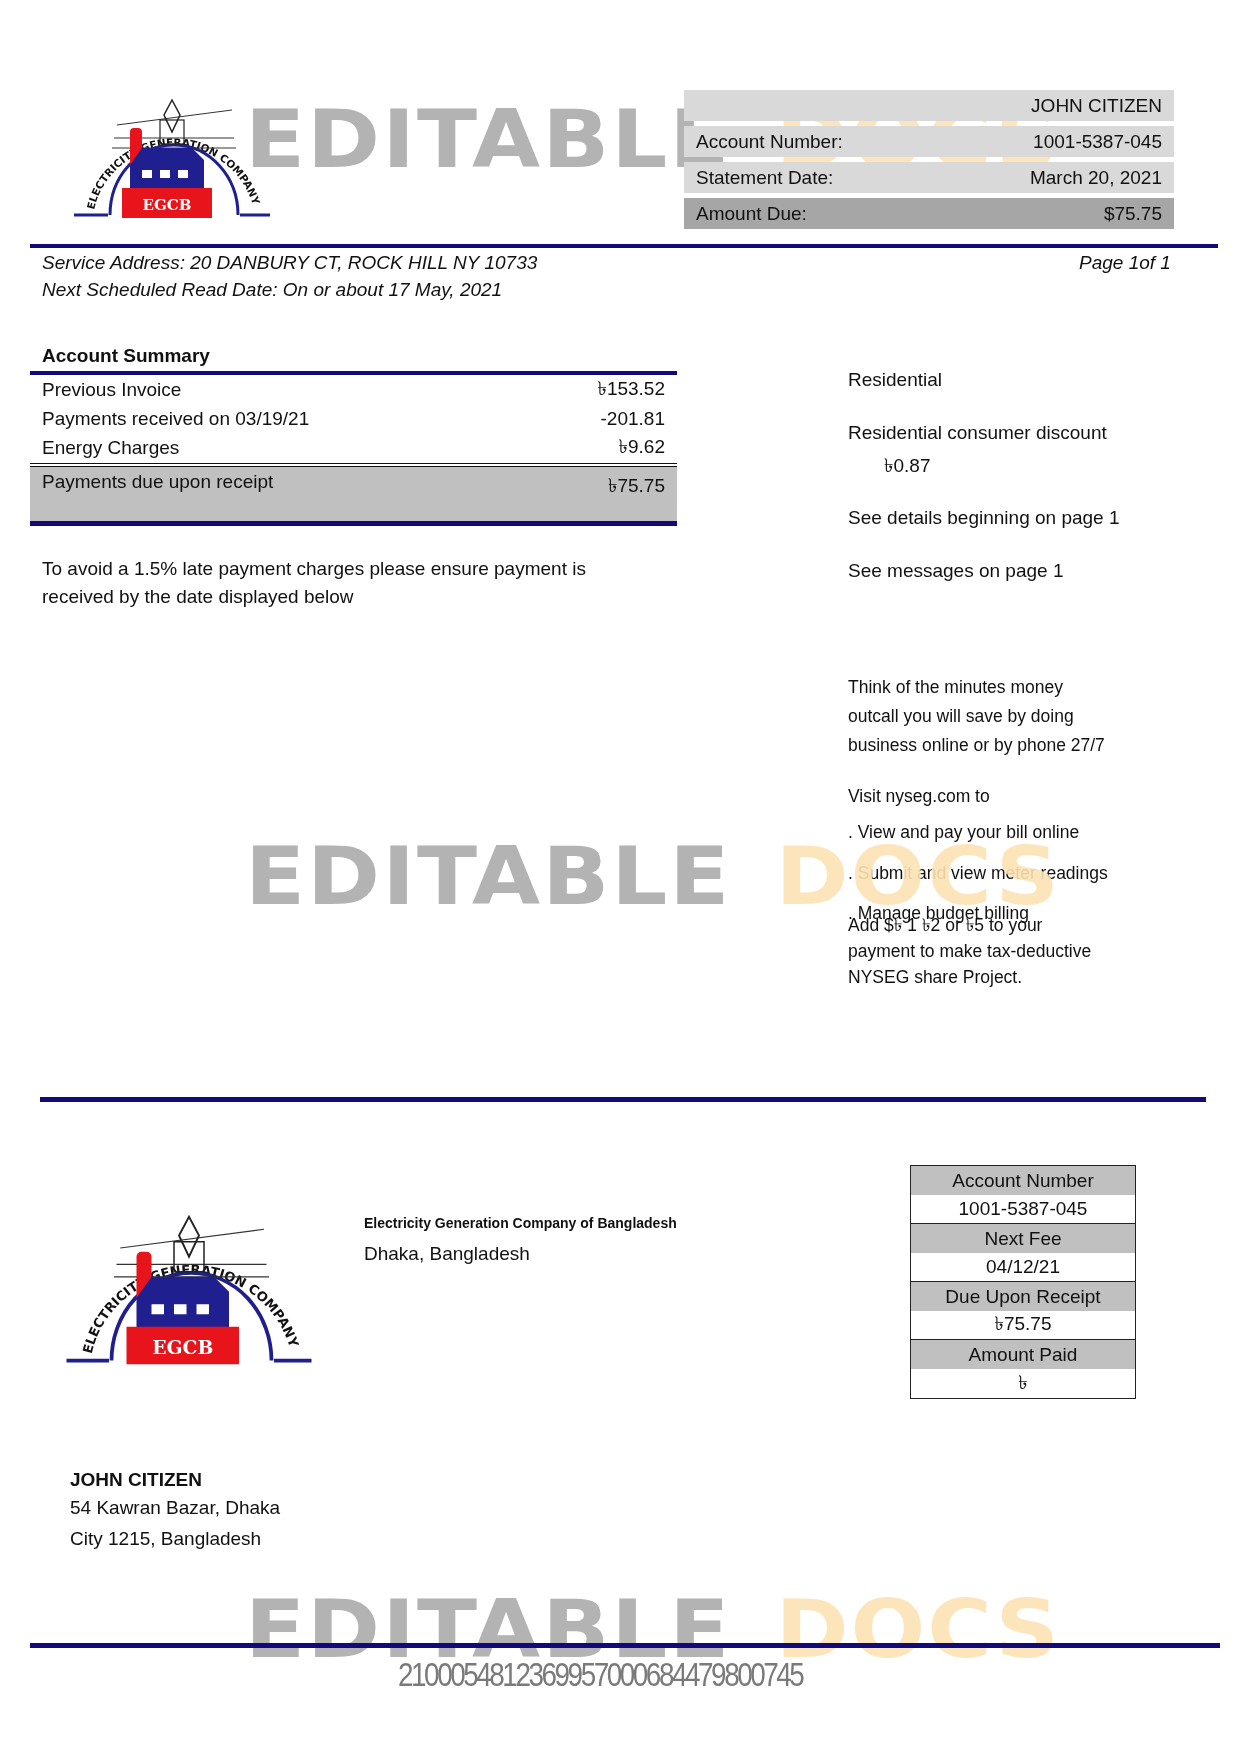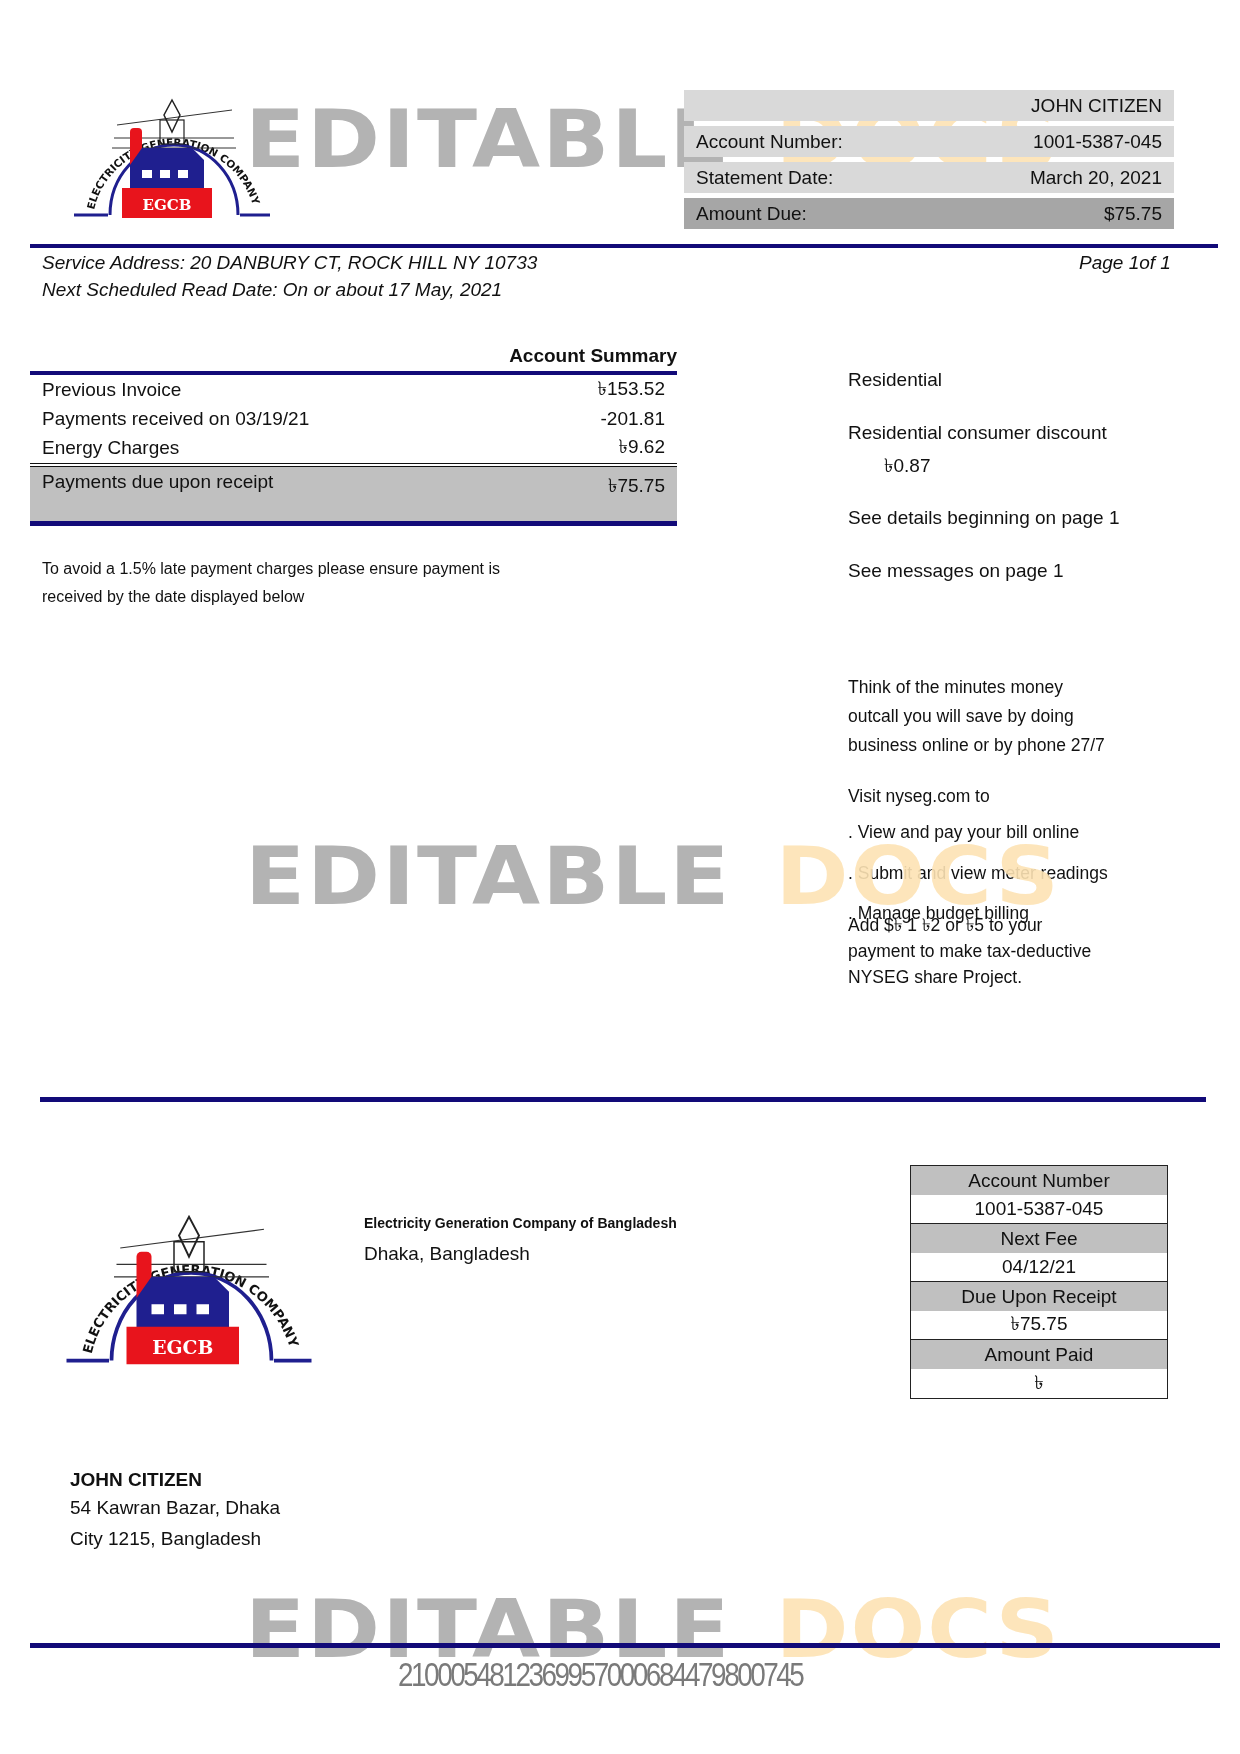--- a/index.html
+++ b/index.html
@@ -17,38 +17,38 @@
     .hdr-row { display: flex; justify-content: space-between; align-items: center; height: 31px; margin-bottom: 5px; padding: 0 12px; background: #d9d9d9; font-size: 19px; }
     .hdr-row.due { background: #a6a6a6; margin-top: 2px; }
     .hdr-row .lbl { flex: 1; }
 
     .rule { position: absolute; background: #120a78; }
 
     .italic { font-style: italic; }
 
     
     .summary { left: 30px; top: 345px; width: 647px; }
-    .summary-title { font-weight: bold; font-size: 19px; padding-left: 12px; height: 26px; text-align: right; }
+    .summary-title { font-weight: bold; font-size: 19px; padding-left: 12px; height: 26px; }
     .summary-rule-top { height: 4px; background: #120a78; }
     .sum-row { display: flex; justify-content: space-between; height: 29px; align-items: center; padding: 0 12px; font-size: 19px; }
     .sum-dbl { border-top: 1px solid #111; border-bottom: 1px solid #111; height: 4px; margin-top: 1px; }
     .sum-total { background: #c0c0c0; height: 54px; padding: 4px 12px 0; display: flex; justify-content: space-between; font-size: 19px; }
     .summary-rule-bot { height: 5px; background: #120a78; }
 
-    .notice { left: 42px; top: 555px; font-size: 16px; line-height: 28px; }
+    .notice { left: 42px; top: 555px; font-size: 19px; line-height: 28px; }
 
     
     .rcol { left: 848px; font-size: 19px; }
     .rcol.small { font-size: 17.5px; line-height: 29px; }
 
     
     .company-name { left: 364px; top: 1215px; font-size: 14px; font-weight: bold; }
     .company-loc { left: 364px; top: 1243px; font-size: 19px; }
 
-    .remit-table { left: 910px; top: 1165px; width: 258px; border: 1.5px solid #222; }
+    .remit-table { left: 910px; top: 1165px; width: 226px; border: 1.5px solid #222; }
     .remit-cell { height: 29px; display: flex; align-items: center; justify-content: center; font-size: 19px; border-bottom: 1px solid #222; }
     .remit-cell.hd { background: #c0c0c0; border-bottom: none; }
     .remit-cell:last-child { border-bottom: none; }
 
     .cust-name { left: 70px; top: 1469px; font-size: 19px; font-weight: bold; }
     .cust-line { left: 70px; font-size: 19px; }
 
     
     .wm { position: absolute; display: flex; align-items: center; gap: 44px; pointer-events: none; }
     .wm-ed { font-family: "DejaVu Sans", sans-serif; font-weight: bold; color: #b3b3b3; font-size: 88px; letter-spacing: 2px; transform: scaleY(0.9); }

